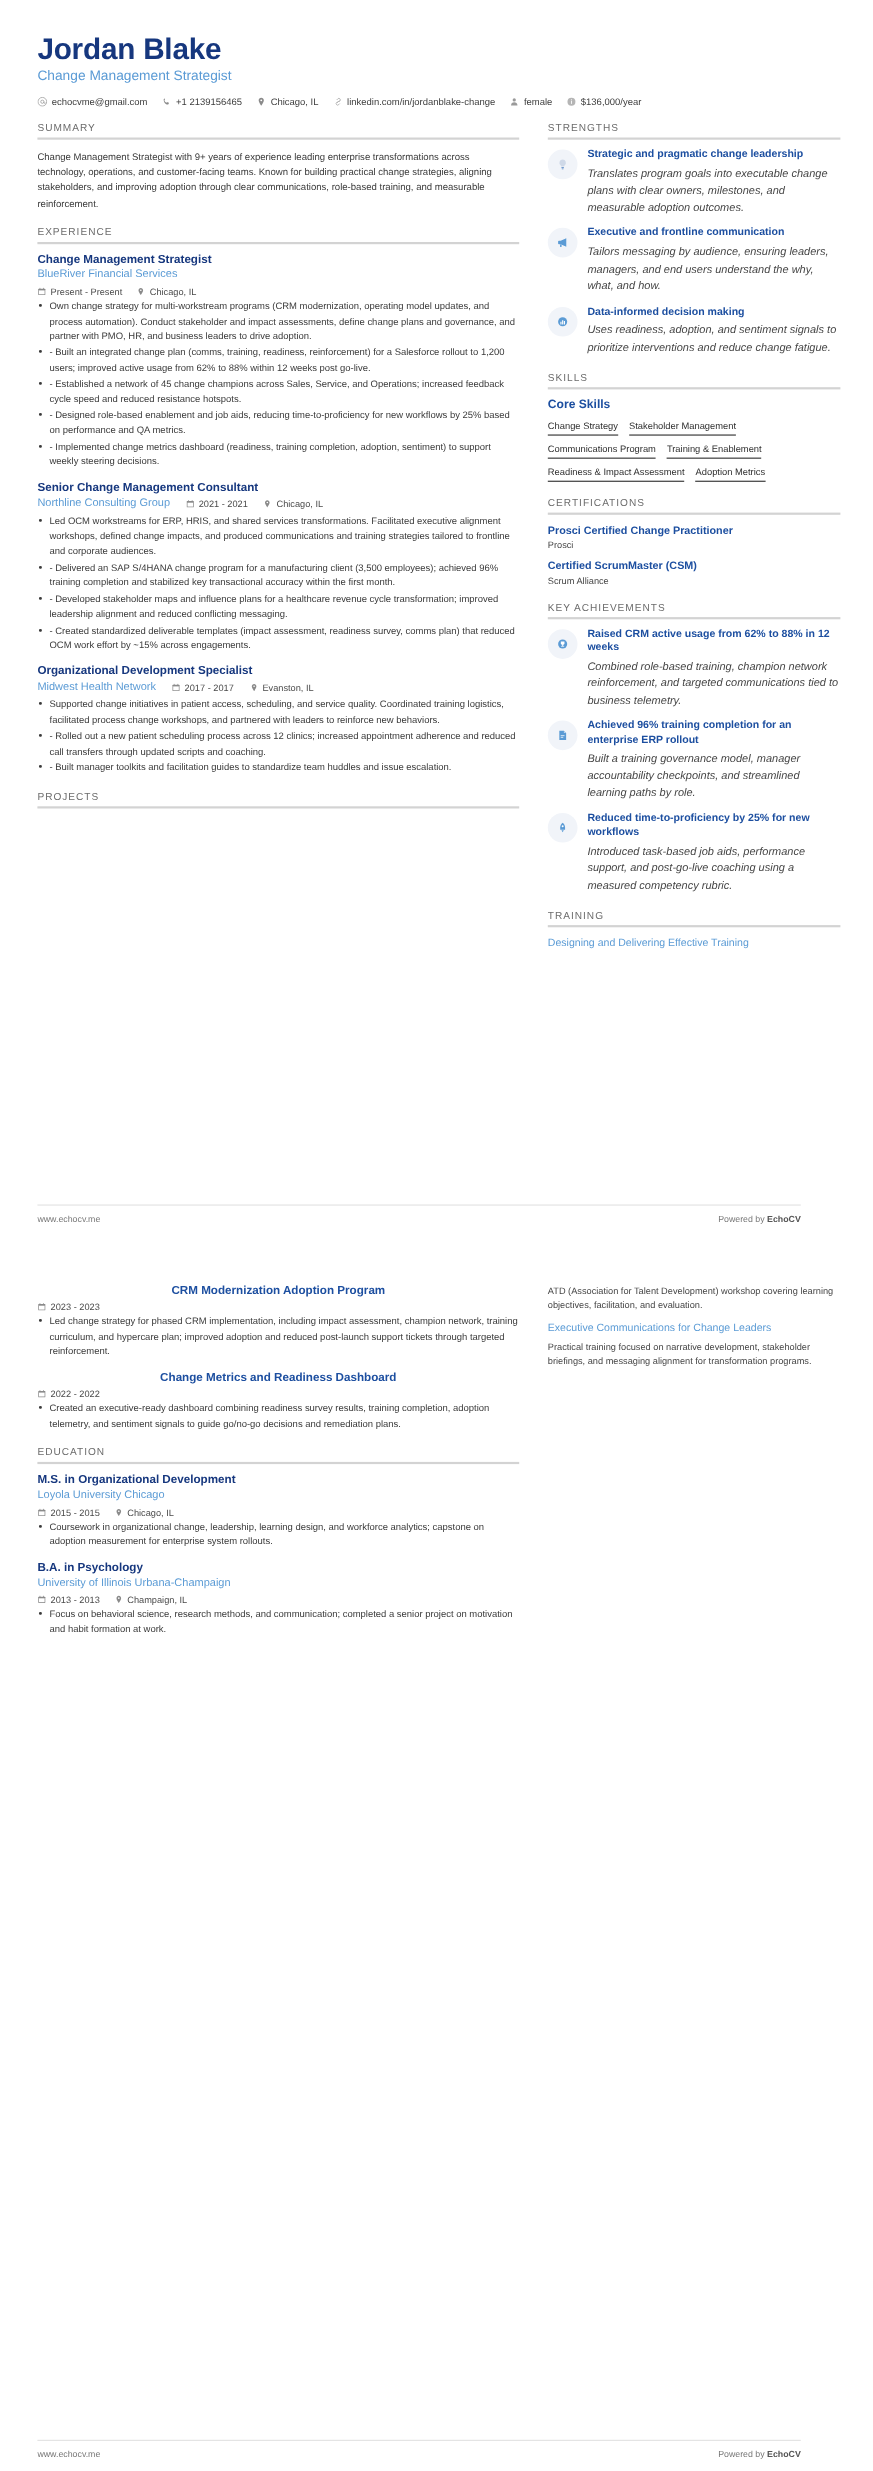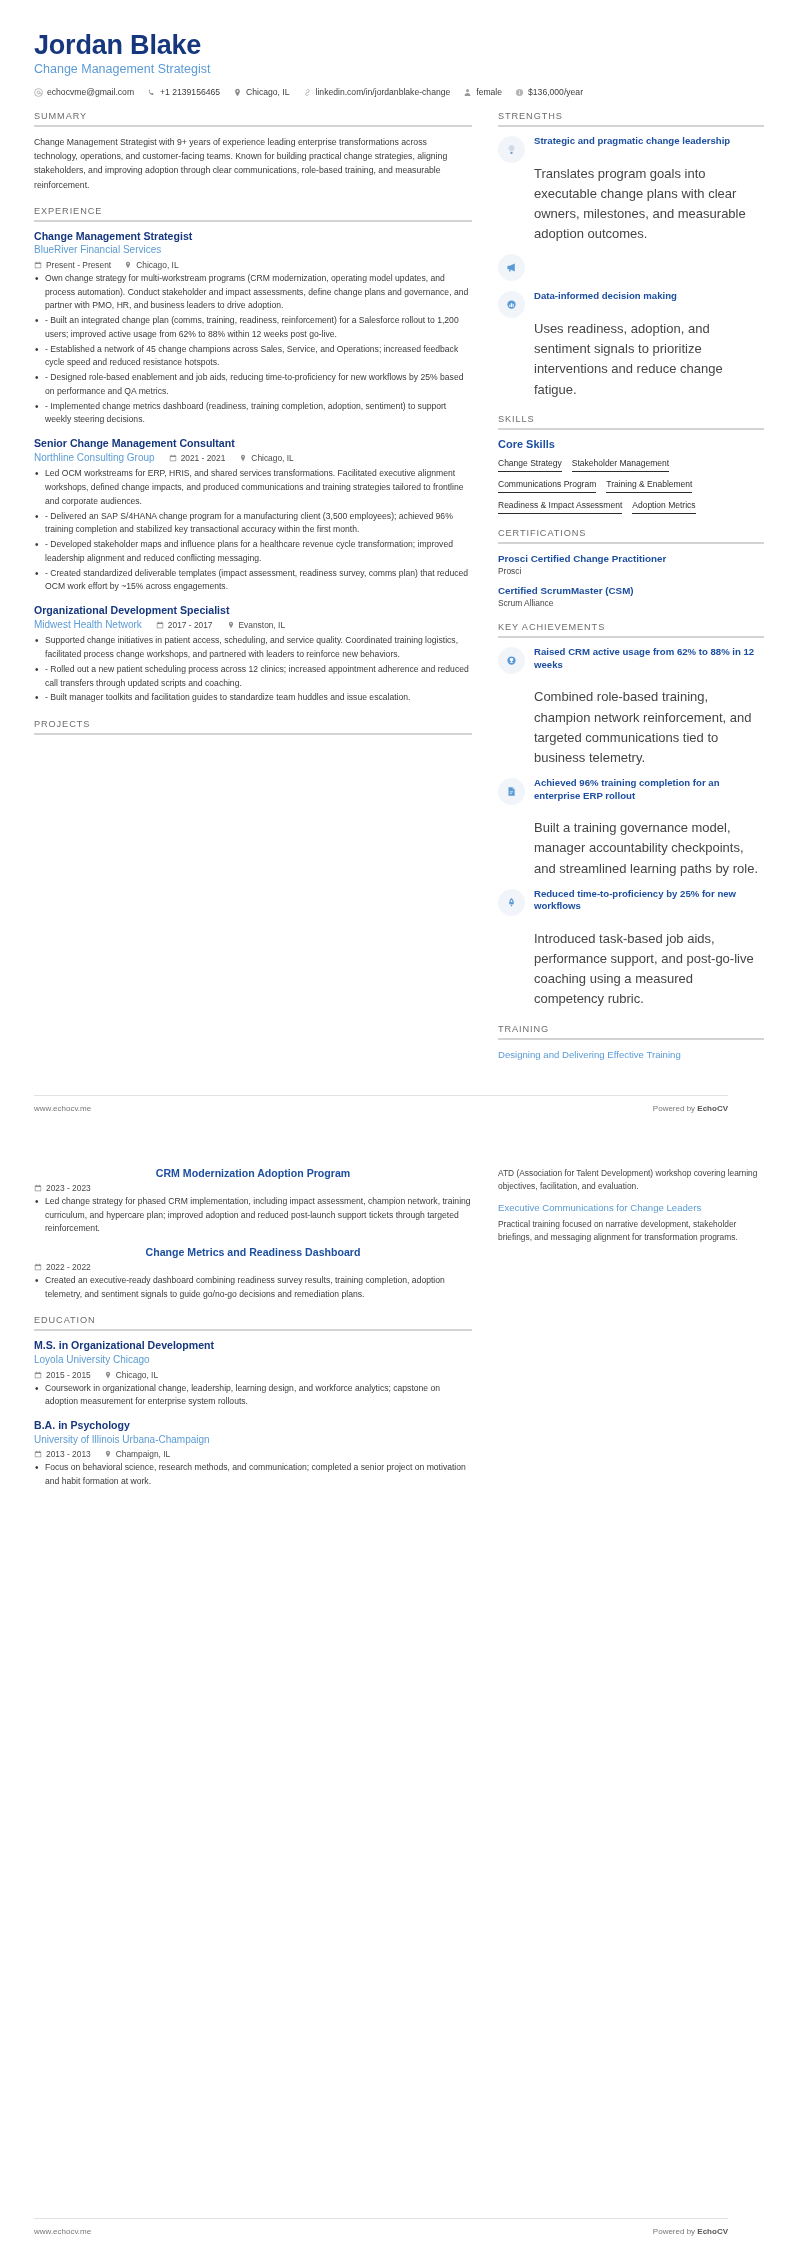--- a/index.html
+++ b/index.html
@@ -124,24 +124,25 @@
     margin-top: 1px;
   }
   .card-body { flex: 1 1 auto; }
   .card-title {
     font-size: 9.6px;
     font-weight: bold;
     color: #1d4fa0;
     line-height: 1.32;
   }
   .card-desc {
-    font-size: 13px;
+    font-size: 10px;
     line-height: 1.55;
     color: #454545;
-    margin-top: 16px;
+    margin-top: 3px;
+    font-style: italic;
   }
 
   
   .skills-group-title {
     font-size: 11px;
     font-weight: bold;
     color: #1d4fa0;
     margin-bottom: 8px;
   }
   .skill-rows { display: flex; flex-direction: column; gap: 7px; }
@@ -369,20 +370,24 @@
             </div>
           </div>
 
           <div class="card">
             <div class="card-ico">
               <svg width="11" height="11" viewBox="0 0 16 16">
                   <path d="M12.8 2.3 5.4 5.6H3.1a1.1 1.1 0 0 0-1.1 1.1v2.6c0 .6.5 1.1 1.1 1.1h2.3l7.4 3.3z" fill="#5b9bd5"></path>
                   <rect x="4.6" y="10.2" width="2" height="3.8" rx=".8" fill="#5b9bd5"></rect>
                 </svg>
             </div>
+            <div class="card-body">
+              <div class="card-title">Executive and frontline communication</div>
+              <div class="card-desc">Tailors messaging by audience, ensuring leaders, managers, and end users understand the why, what, and how.</div>
+            </div>
           </div>
 
           <div class="card">
             <div class="card-ico">
               <svg width="11" height="11" viewBox="0 0 16 16">
                   <circle cx="8" cy="8" r="6" fill="#5b9bd5"></circle>
                   <rect x="5" y="8" width="1.5" height="3.6" fill="#fff"></rect>
                   <rect x="7.3" y="6" width="1.5" height="5.6" fill="#fff"></rect>
                   <rect x="9.6" y="7" width="1.5" height="4.6" fill="#fff"></rect>
                 </svg>

